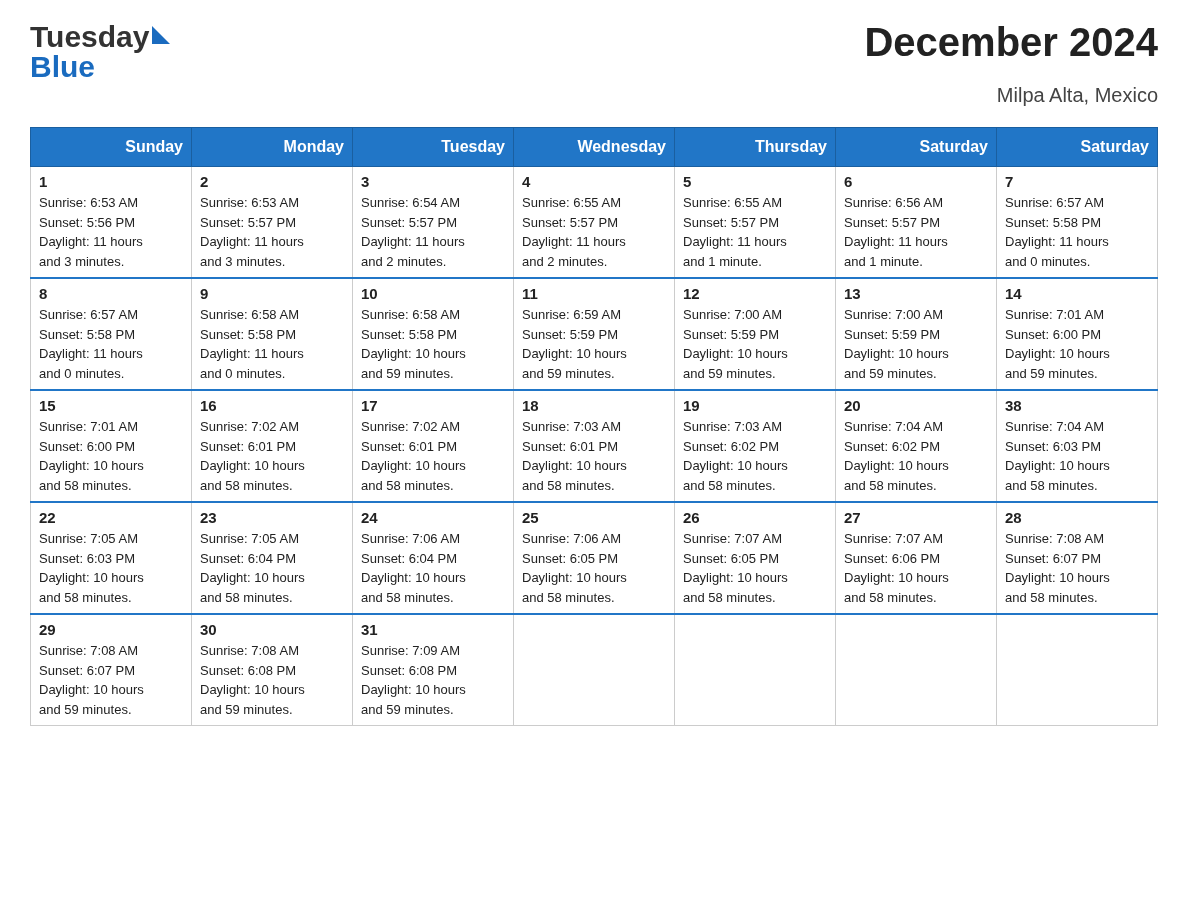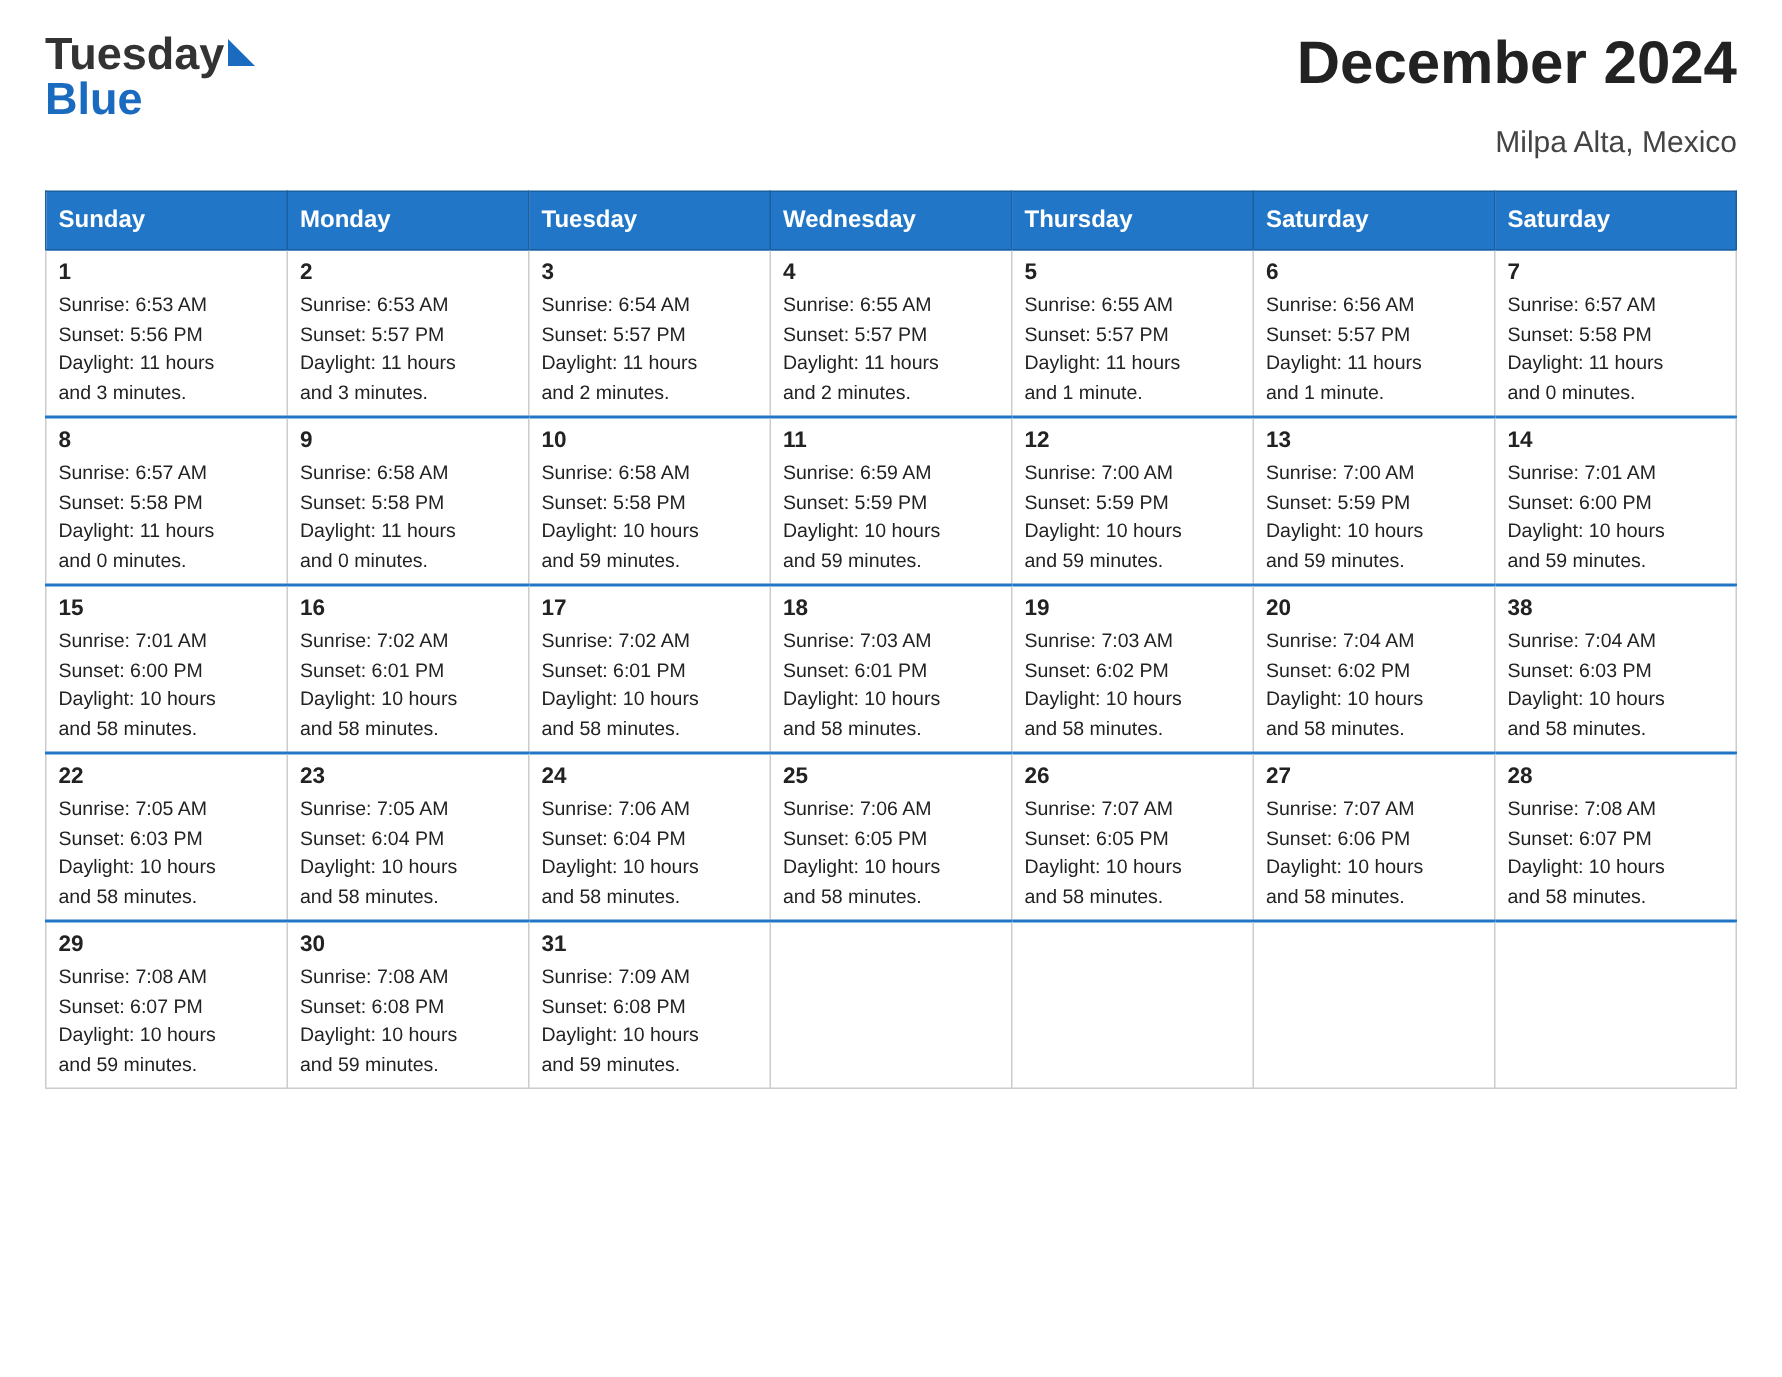--- a/index.html
+++ b/index.html
@@ -39,21 +39,21 @@
       width: 100%;
       border-collapse: collapse;
       border: 1px solid #999;
     }
     .calendar th {
       background-color: #2176c7;
       color: #fff;
       font-size: 16px;
       font-weight: bold;
       padding: 10px 8px;
-      text-align: left;
+      text-align: right;
       border: 1px solid #1a5fa0;
     }
     .calendar td {
       vertical-align: top;
       padding: 6px 8px;
       border: 1px solid #ccc;
       font-size: 13px;
       color: #222;
       width: calc(100% / 7);
       min-height: 90px;

